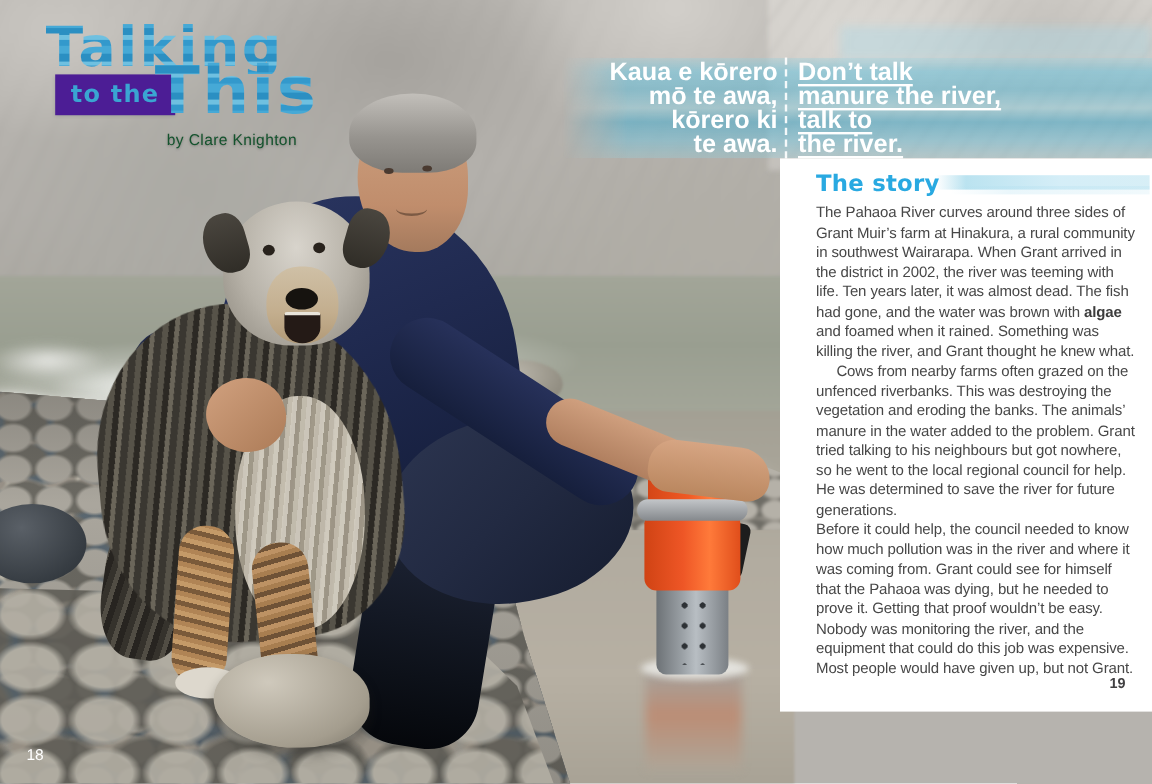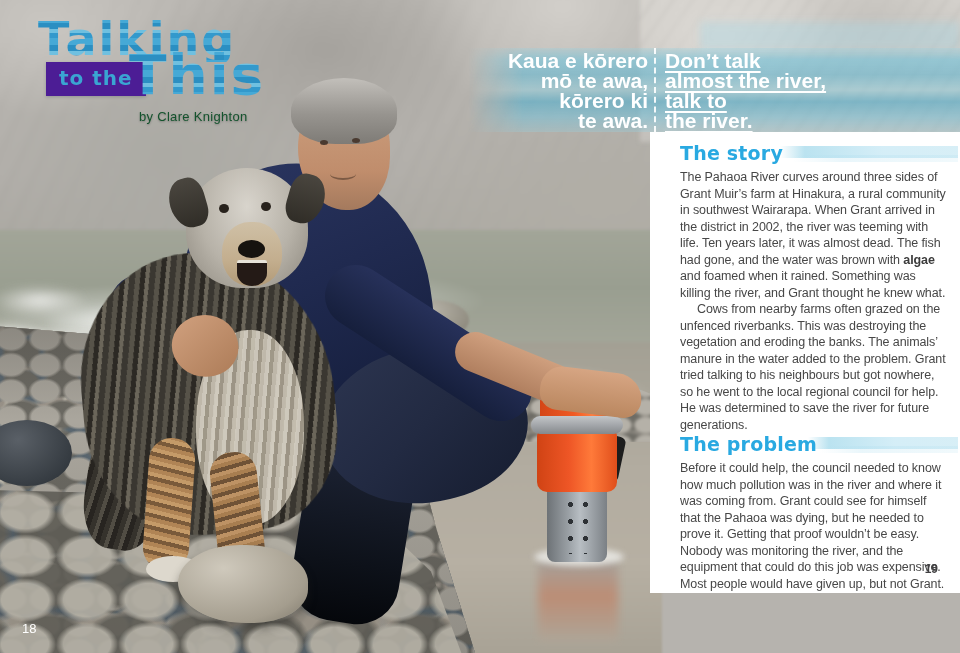--- a/index.html
+++ b/index.html
@@ -265,45 +265,40 @@
   </div>
 
   <div class="quote-band"></div>
   <div class="quote-band2"></div>
   <div class="quote quote-maori">Kaua e kōrero
 mō te awa,
 kōrero ki
 te awa.</div>
   <div class="quote-divider"></div>
   <div class="quote quote-english">Don’t talk
-almost the river,
+manure the river,
 talk to
 the river.</div>
 
   <div class="title-talking stencil">Talking</div>
   <div class="title-tothe">
     <span>to the</span>
   </div>
   <div class="title-river stencil">This</div>
   <div class="byline">by Clare Knighton</div>
 
   <div class="white-page">
     <div class="page-inner">
       <h2 class="sect">
         <span class="streak" style="left:100px;width:178px;"></span>
         <span class="streak2" style="left:112px;width:166px;"></span>
         <span>The story</span>
       </h2>
       <p class="body"><span>The Pahaoa River curves around three sides of Grant Muir’s farm at Hinakura, a rural community in southwest Wairarapa. When Grant arrived in the district in 2002, the river was teeming with life. Ten years later, it was almost dead. The fish had gone, and the water was brown with </span><b>algae</b><span> and foamed when it rained. Something was killing the river, and Grant thought he knew what.</span></p>
       <p class="body indent">Cows from nearby farms often grazed on the unfenced riverbanks. This was destroying the vegetation and eroding the banks. The animals’ manure in the water added to the problem. Grant tried talking to his neighbours but got nowhere, so he went to the local regional council for help. He was determined to save the river for future generations.</p>
 
-      <h2 class="sect sect2">
-        <span class="streak" style="left:128px;width:150px;"></span>
-        <span class="streak2" style="left:140px;width:138px;"></span>
-        <span>The problem</span>
-      </h2>
       <p class="body">Before it could help, the council needed to know how much pollution was in the river and where it was coming from. Grant could see for himself that the Pahaoa was dying, but he needed to prove it. Getting that proof wouldn’t be easy. Nobody was monitoring the river, and the equipment that could do this job was expensive. Most people would have given up, but not Grant.</p>
     </div>
     <div class="pagenum-right">19</div>
   </div>
 
   <div class="pagenum-left">18</div>
 </div>
 
 </body></html>

